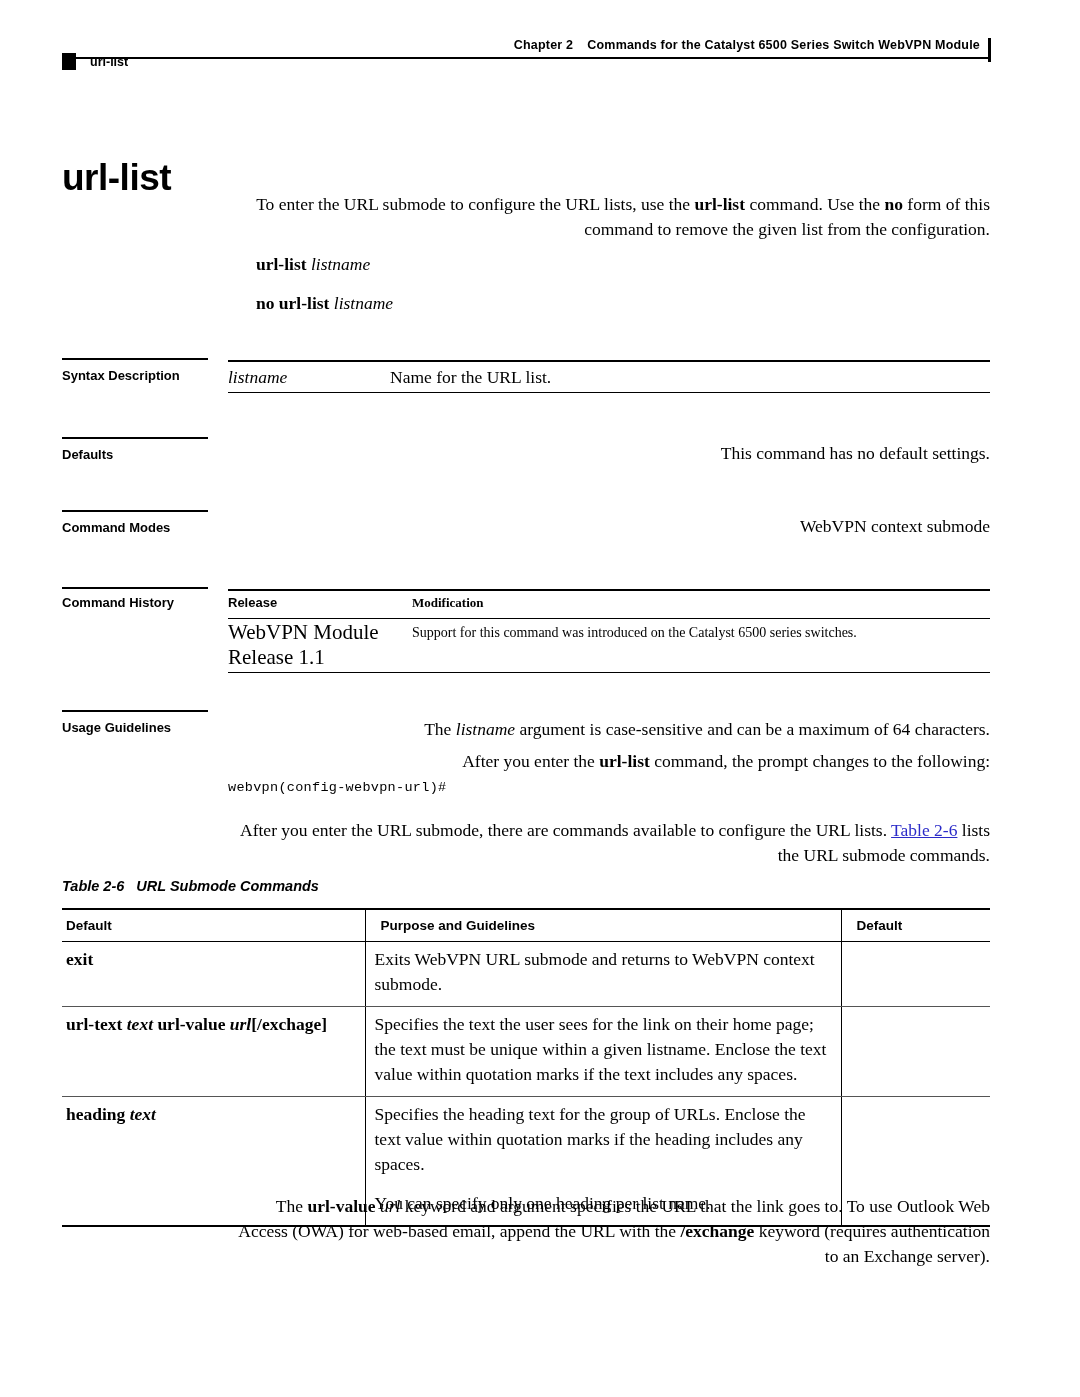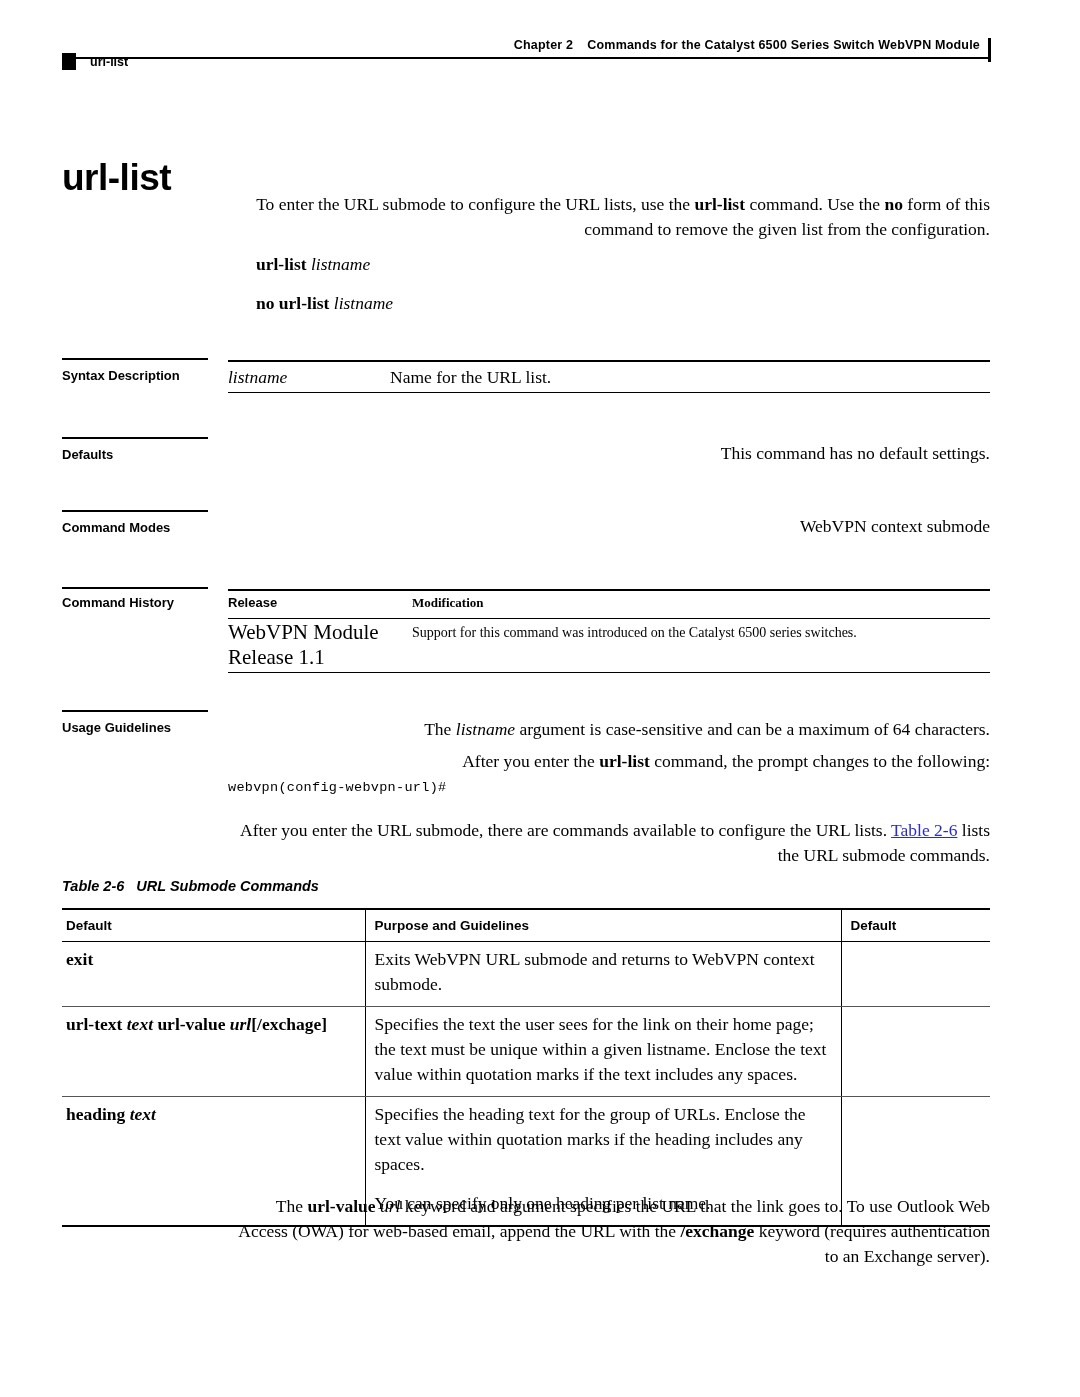--- a/index.html
+++ b/index.html
@@ -210,21 +210,21 @@
   .tbl thead th {
     text-align: left;
     vertical-align: top;
     font-family: "Liberation Sans", sans-serif;
     font-weight: bold;
     font-size: 13.5px;
     padding: 8px 10px 8px 4px;
     border-top: 2.5px solid #000;
     border-bottom: 1.5px solid #000;
   }
-  .tbl thead th + th { border-left: 1px solid #000; padding-left: 9px; }
+  .tbl thead th + th { border-left: 1px solid #000; padding-left: 15px; }
 
   .tbl tbody td {
     vertical-align: top;
     font-size: 17.5px;
     line-height: 25px;
     padding: 5px 10px 9px 4px;
     border-bottom: 1px solid #555;
   }
   .tbl tbody td + td { border-left: 1px solid #000; padding-left: 9px; }
   .tbl tbody tr:last-child td { border-bottom: 2.5px solid #000; }

